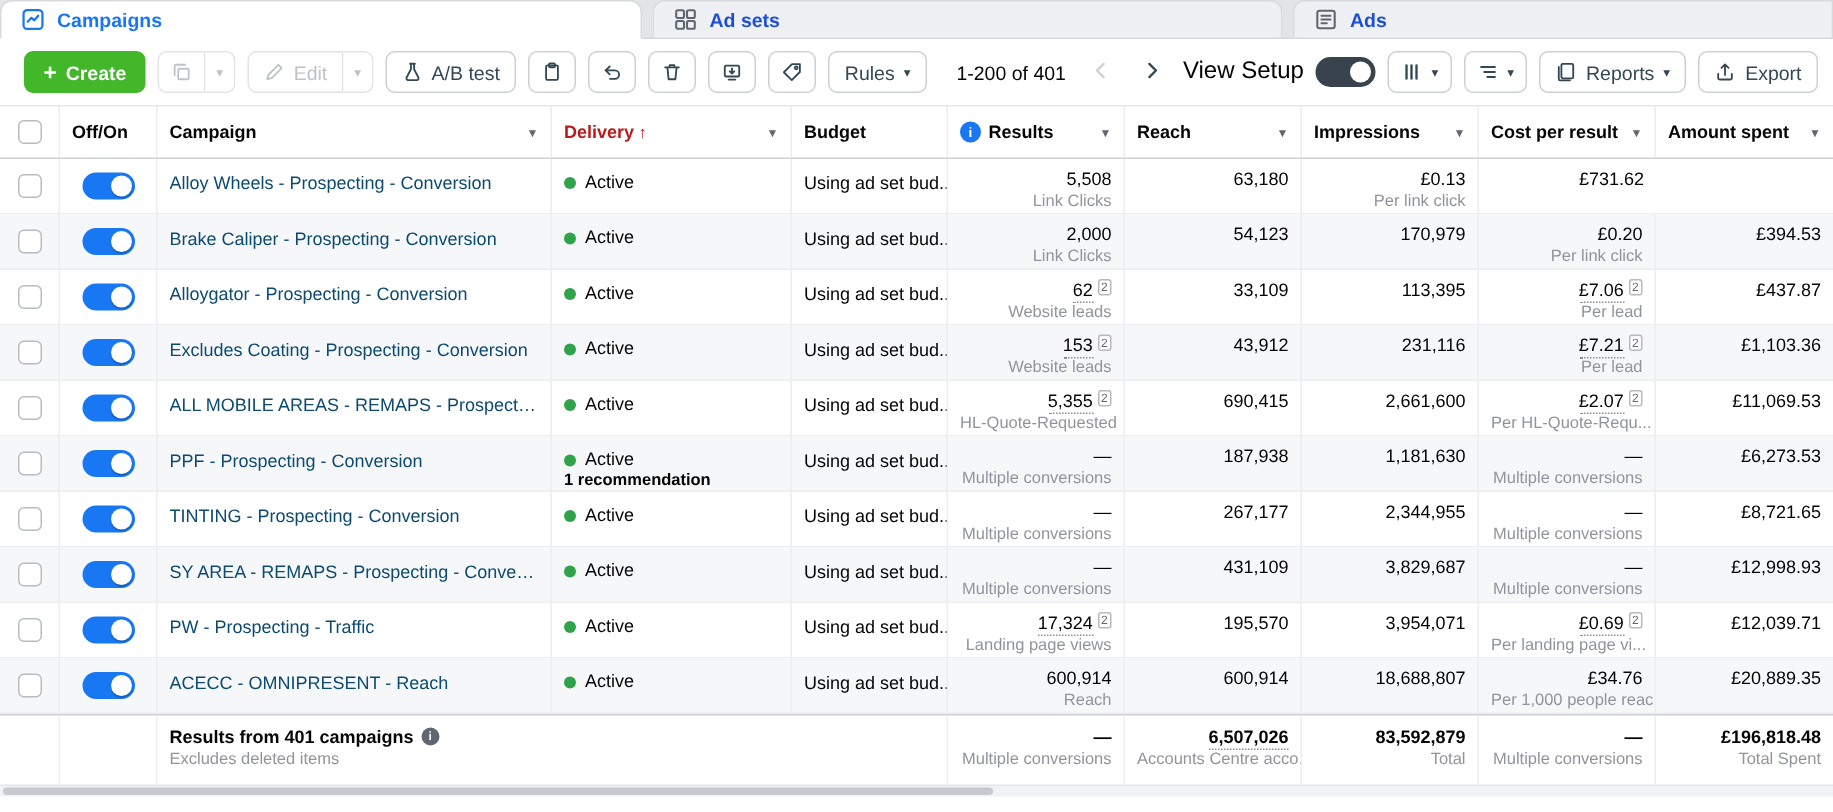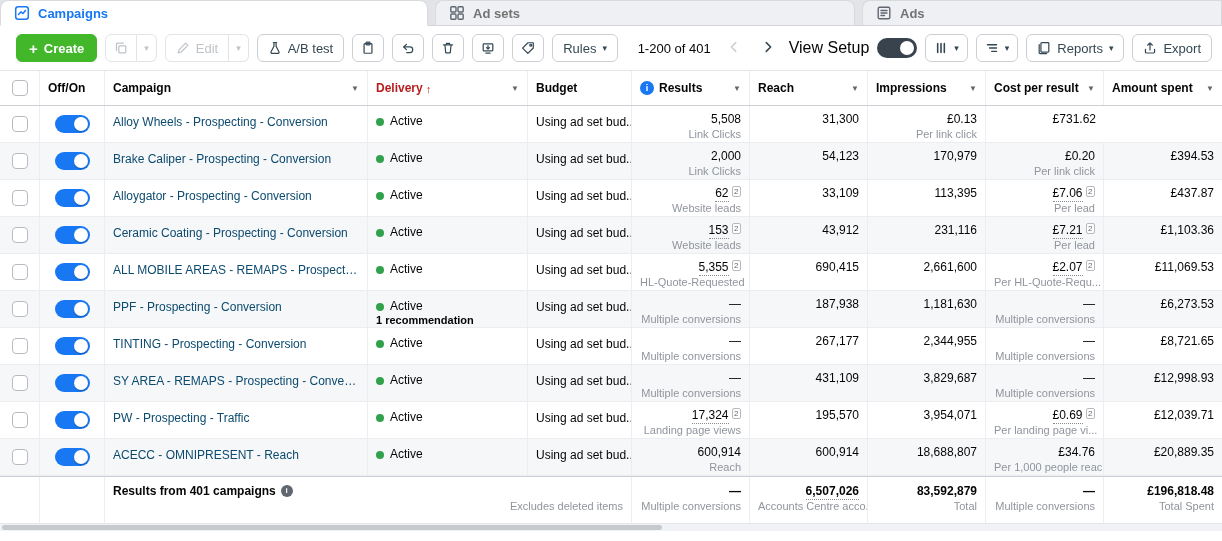--- a/index.html
+++ b/index.html
@@ -5,21 +5,21 @@
   * { box-sizing: border-box; }
   html,body { margin:0; padding:0; }
   body {
     width:1222px; height:541px; overflow:hidden; background:#fff;
     font-family:"Liberation Sans","DejaVu Sans",sans-serif; color:#050505;
   }
   
   .tabbar { display:flex; height:26px; background:#e2e4e8; border-bottom:1px solid #d4d6da; gap:7px; align-items:stretch; }
   .tab { position:relative; display:flex; align-items:center; gap:8px; padding:0 13px;
          border:1px solid #d8dade; border-bottom:none; border-radius:8px 8px 0 0;
-         background:#eef0f3; font-size:13px; font-weight:700; color:#737373; cursor:pointer; }
+         background:#eef0f3; font-size:13px; font-weight:700; color:#1d4ed8; cursor:pointer; }
   .tab.active { background:#fff; color:#1877f2; margin-bottom:-1px; border-bottom:1px solid #fff; }
   .tab.t-campaigns { width:428px; }
   .tab.t-adsets { width:420px; }
   .tab.t-ads { flex:1; border-top-right-radius:0; }
   .tabicon svg { display:block; }
   
   .toolbar { display:flex; align-items:center; gap:8px; height:44px; padding:0 10px 0 16px; background:#fff; }
   .btn { display:inline-flex; align-items:center; gap:6px; height:28px; padding:0 10px;
          background:#fff; border:1px solid #ccd0d5; border-radius:6px;
          font-family:inherit; font-size:13px; color:#344854; cursor:pointer; white-space:nowrap; }
@@ -69,21 +69,21 @@
   .v.dotted { border-bottom:1px dotted #8a8d91; padding-bottom:1px; }
   .attr { display:inline-block; font-size:8px; line-height:9px; color:#65676b; border:1px solid #b6bac0; border-radius:2px;
           padding:0 1.5px; margin-left:3px; vertical-align:3px; background:#fff; }
   
   .tfoot { height:48px; background:#fff; border-top:1px solid #ccd0d5; border-bottom:1px solid #e4e6eb; }
   .tfoot .cell { padding:7px 8px 0; }
   .foot-title { grid-column:3 / span 3; }
   .ftitle { font-size:12px; font-weight:700; display:flex; align-items:center; gap:5px; line-height:14px; }
   .finfo { width:12px; height:12px; border-radius:50%; background:#606770; color:#fff; font-size:8px; font-weight:700;
            display:inline-flex; align-items:center; justify-content:center; flex:none; }
-  .fsub { font-size:11px; color:#90949c; margin-top:2px;text-align:right; }
+  .fsub { font-size:11px; color:#90949c; margin-top:2px; }
   .tfoot .val { font-weight:700; font-size:12px; }
   
   .hscroll { height:7px; background:#f0f2f5; position:relative; }
   .hscroll .thumb { position:absolute; left:2px; top:1px; height:5px; width:660px; background:#c6c9ce; border-radius:3px; cursor:pointer; }
 </style>
 </head>
 <body>
 
 <div class="tabbar">
   <div class="tab active t-campaigns">
@@ -332,21 +332,21 @@
           <span class="dot"></span>
           <span>Active</span>
         </div>
       </div>
       <div class="cell c-budget">Using ad set bud...</div>
       <div class="cell num">
         <div class="val"><span class="v">5,508</span></div>
         <div class="sub">Link Clicks</div>
       </div>
       <div class="cell num">
-        <div class="val"><span class="v">31,300</span></div>
+        <div class="val"><span class="v">63,180</span></div>
       </div>
       <div class="cell num">
         <div class="val"><span class="v">£0.13</span></div>
         <div class="sub">Per link click</div>
       </div>
       <div class="cell num">
         <div class="val"><span class="v">£731.62</span></div>
       </div>
     </div>
     <div class="grid trow alt">
@@ -426,21 +426,21 @@
     <div class="grid trow alt">
       <div class="cell c-check">
         <span class="checkbox"></span>
       </div>
       <div class="cell c-toggle">
         <span class="toggle">
           <span class="knob"></span>
         </span>
       </div>
       <div class="cell c-camp">
-        <a href="#" class="link">Ceramic Coating - Prospecting - Conversion</a>
+        <a href="#" class="link">Excludes Coating - Prospecting - Conversion</a>
       </div>
       <div class="cell c-del">
         <div class="delrow">
           <span class="dot"></span>
           <span>Active</span>
         </div>
       </div>
       <div class="cell c-budget">Using ad set bud...</div>
       <div class="cell num">
         <div class="val"><span class="v dotted">153</span><span class="attr">2</span></div>

